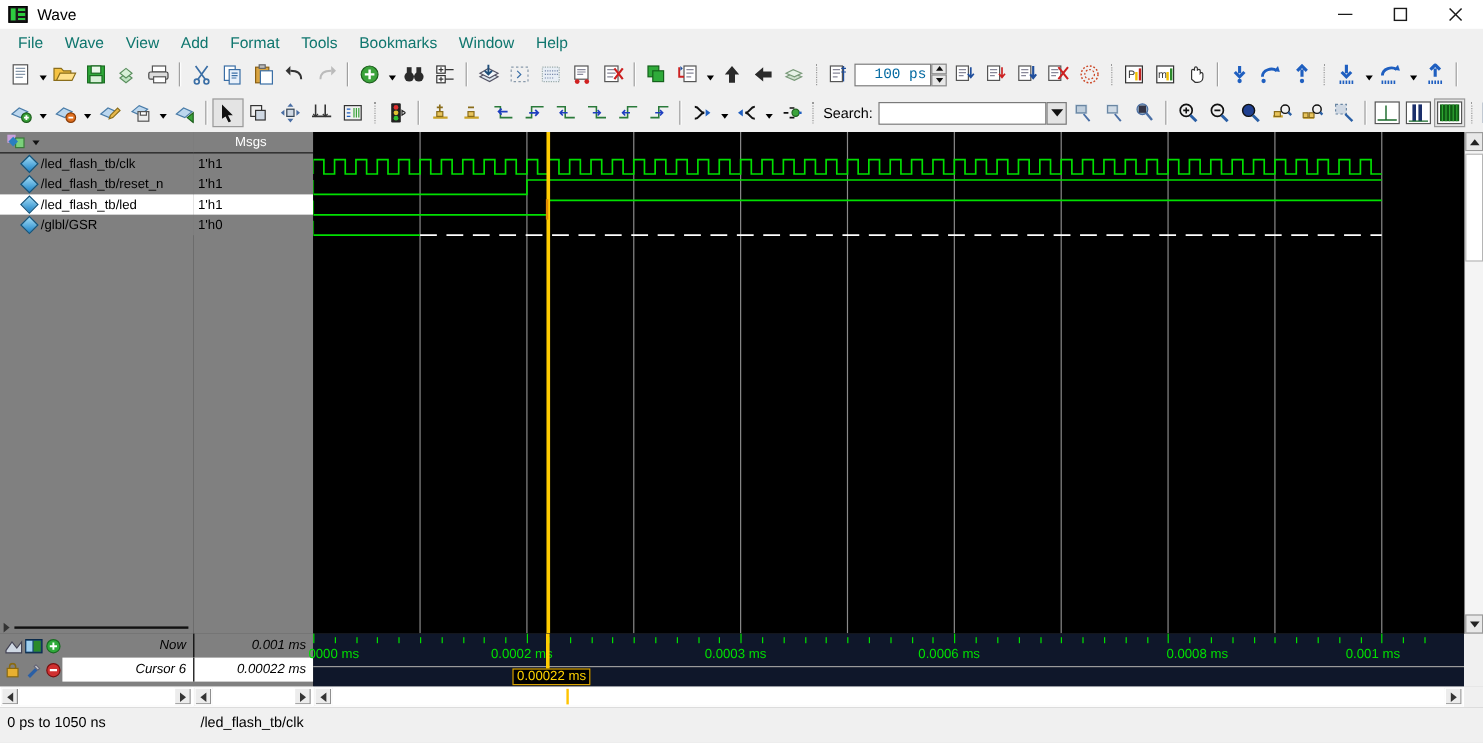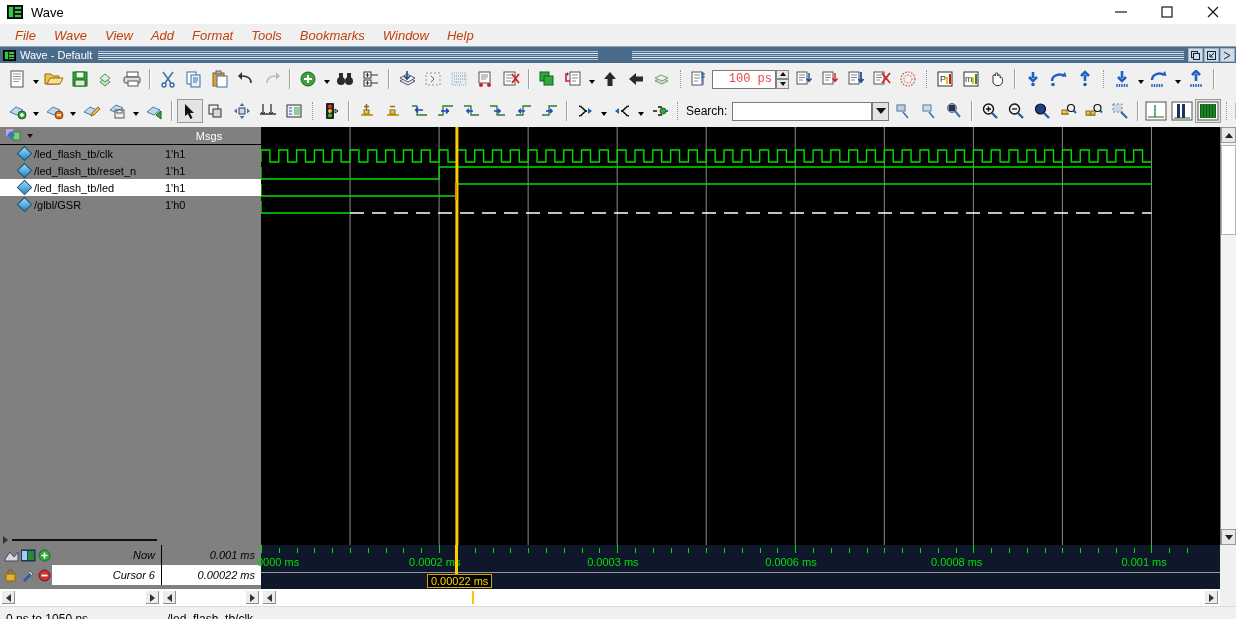--- a/index.html
+++ b/index.html
@@ -30,21 +30,21 @@
     background: repeating-linear-gradient(to bottom,#2ecc40 0 2px,#1b1b1b 2px 4px);
   }
   .titlebar .title { font-size: 13px; color:#000; }
   .wctrls { position:absolute; right:0; top:0; height:24px; display:flex; }
   .wctrl { width:46px; height:24px; display:flex; align-items:center; justify-content:center;
            font-size:13px; color:#222; }
   .wctrl svg { display:block; }
 
   
   .menubar { height: 22px; background:#f0f0f0; display:flex; align-items:center; padding-left:6px; }
-  .menu-item { padding: 2px 9px; font-size: 13px; color:#c2410c;font-style:italic; }
+  .menu-item { padding: 2px 9px; font-size: 13px; color:#0f766e; }
 
   
   .subtitle-bar {
     height: 17px; background:#4a6b8a; display:flex; align-items:center; position:relative;
     border-top:1px solid #8ea8c0;
   }
   .subtitle-bar .mini-icon {
     width:13px; height:11px; margin-left:3px; margin-right:4px; background:#1b1b1b;
     border:1px solid #000; position:relative; flex:none;
   }
@@ -65,21 +65,21 @@
   .tb-btn.sel { border:1px solid #9a9a9a; background:#e4e4e4; }
   .tb-arrow { width:11px; height:24px; display:flex; align-items:flex-end; justify-content:center;
               padding-bottom:7px; flex:none; }
   .tb-arrow i { display:block; width:0;height:0;border-left:3px solid transparent;border-right:3px solid transparent;
                 border-top:4px solid #000; }
   .tb-sep { width:2px; height:20px; border-left:1px solid #a0a0a0; border-right:1px solid #fdfdfd;
             margin:0 4px; flex:none; }
   .tb-sepdot { width:1px; height:18px; border-left:1px dotted #999; margin:0 5px; flex:none; }
   .tb-label { font-size:12px; color:#000; margin:0 5px 0 3px; }
   .spin-field {
-    width:64px;height:19px;border:1px solid #7a7a7a;background:#fff;color:#ef4444;
+    width:64px;height:19px;border:1px solid #7a7a7a;background:#fff;color:#0369a1;
     font-family:"Liberation Mono",monospace;font-size:12px;text-align:right;
     padding-right:3px; line-height:17px; flex:none;
   }
   .spin-btns { width:13px;height:19px;display:flex;flex-direction:column;flex:none;margin-right:2px;}
   .spin-btns div { flex:1;border:1px solid #888;background:#e8e8e8;display:flex;align-items:center;justify-content:center;}
   .spin-btns i { width:0;height:0;border-left:3px solid transparent;border-right:3px solid transparent; }
   .spin-btns .up i { border-bottom:4px solid #111; }
   .spin-btns .dn i { border-top:4px solid #111; }
   .search-input { width:140px;height:19px;border:1px solid #7a7a7a;background:#fff; flex:none; }
   .search-drop { width:17px;height:19px;border:1px solid #7a7a7a;background:#e4e4e4;
@@ -194,42 +194,20 @@
     <div class="menu-item">Wave</div>
     <div class="menu-item">View</div>
     <div class="menu-item">Add</div>
     <div class="menu-item">Format</div>
     <div class="menu-item">Tools</div>
     <div class="menu-item">Bookmarks</div>
     <div class="menu-item">Window</div>
     <div class="menu-item">Help</div>
   </div>
 
-  <div class="subtitle-bar">
-    <div class="mini-icon"></div>
-    <div class="st-text">Wave - Default</div>
-    <div class="grip"></div>
-    <div class="st-btn">
-      <svg width="9" height="9" viewBox="0 0 9 9">
-          <rect x="0.5" y="0.5" width="6" height="6" fill="none" stroke="#123"></rect>
-          <rect x="2.5" y="2.5" width="6" height="6" fill="#cfdce8" stroke="#123"></rect>
-        </svg>
-    </div>
-    <div class="st-btn">
-      <svg width="9" height="9" viewBox="0 0 9 9">
-          <rect x="0.5" y="0.5" width="8" height="8" fill="none" stroke="#123"></rect>
-          <path d="M7 2 L3 6 M3 3 L3 6 L6 6" stroke="#123" fill="none"></path>
-        </svg>
-    </div>
-    <div class="st-btn">
-      <svg width="9" height="9" viewBox="0 0 9 9">
-          <path d="M1 1 L7 4.5 L1 8" fill="none" stroke="#123"></path>
-        </svg>
-    </div>
-  </div>
 
   <div class="toolbar">
     <div class="tb-btn">
       <svg width="17" height="18" viewBox="0 0 17 18">
           <rect x="2" y="1" width="12" height="16" fill="#fff" stroke="#555"></rect>
           <path d="M4 4h8M4 6.5h8M4 9h8M4 11.5h6" stroke="#8899aa"></path>
         </svg>
     </div>
     <div class="tb-arrow">
         <i></i>
@@ -966,21 +944,21 @@
           <div class="tick" style="left: 837.048px;"></div>
           <div class="tick" style="left: 854.857px;"></div>
           <div class="tick" style="left: 872.667px;"></div>
           <div class="tick major" style="left: 890.476px;"></div>
           <div class="tick" style="left: 908.286px;"></div>
           <div class="tick" style="left: 926.095px;"></div>
           <div class="ruler-label" style="left: -4px;">0000 ms</div>
           <div class="ruler-label" style="left: 148.095px;">0.0002 ms</div>
           <div class="ruler-label" style="left: 326.19px;">0.0003 ms</div>
           <div class="ruler-label" style="left: 504.286px;">0.0006 ms</div>
-          <div class="ruler-label" style="left: 670px;">0.0008 ms</div>
+          <div class="ruler-label" style="left: 711px;">0.0008 ms</div>
           <div class="ruler-label" style="left: 860.476px;">0.001 ms</div>
         </div>
       <div class="ruler-sep"></div>
       <div id="cursor-badge-holder">
           <div class="cursor-badge" style="left: 165.905px;">0.00022 ms</div>
           <div style="position: absolute; left: 194.405px; top: 0px; width: 3px; height: 29px; background: rgb(255, 204, 0);"></div>
         </div>
     </div>
     <div class="ruler-right-pad"></div>
   </div>

